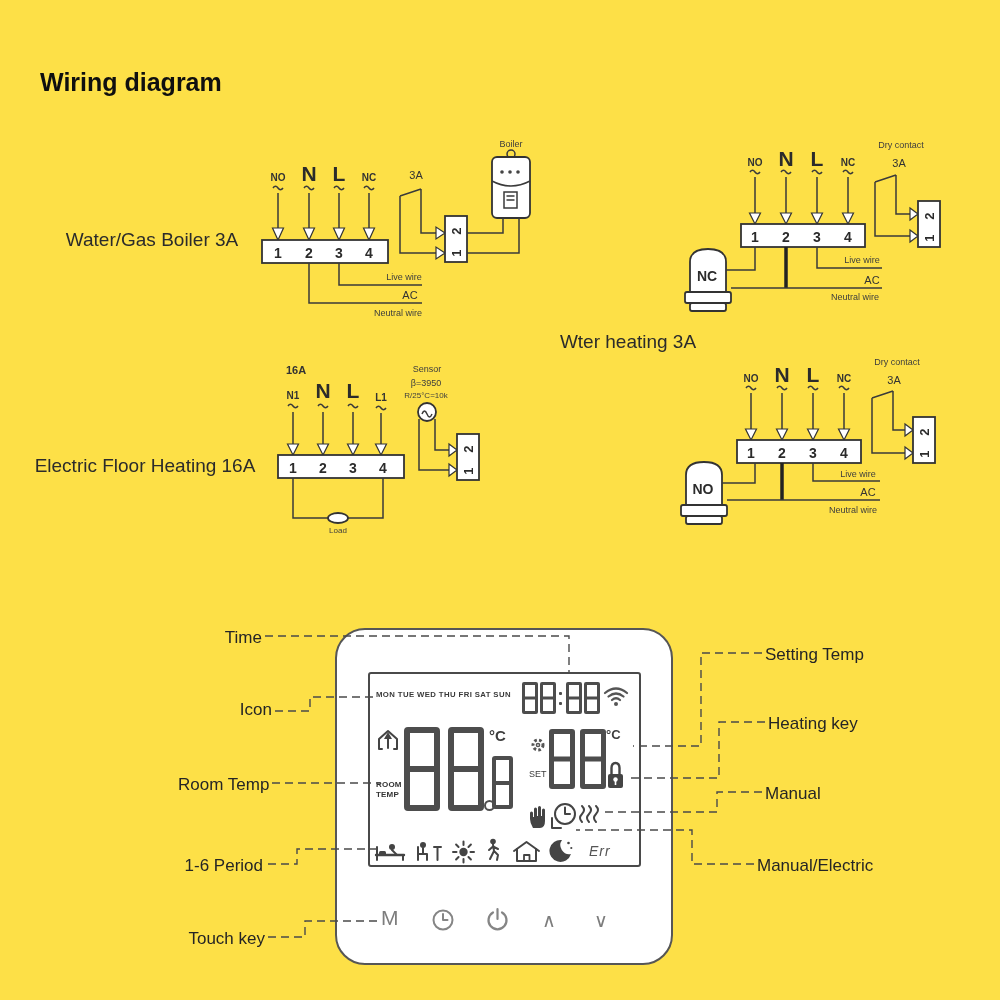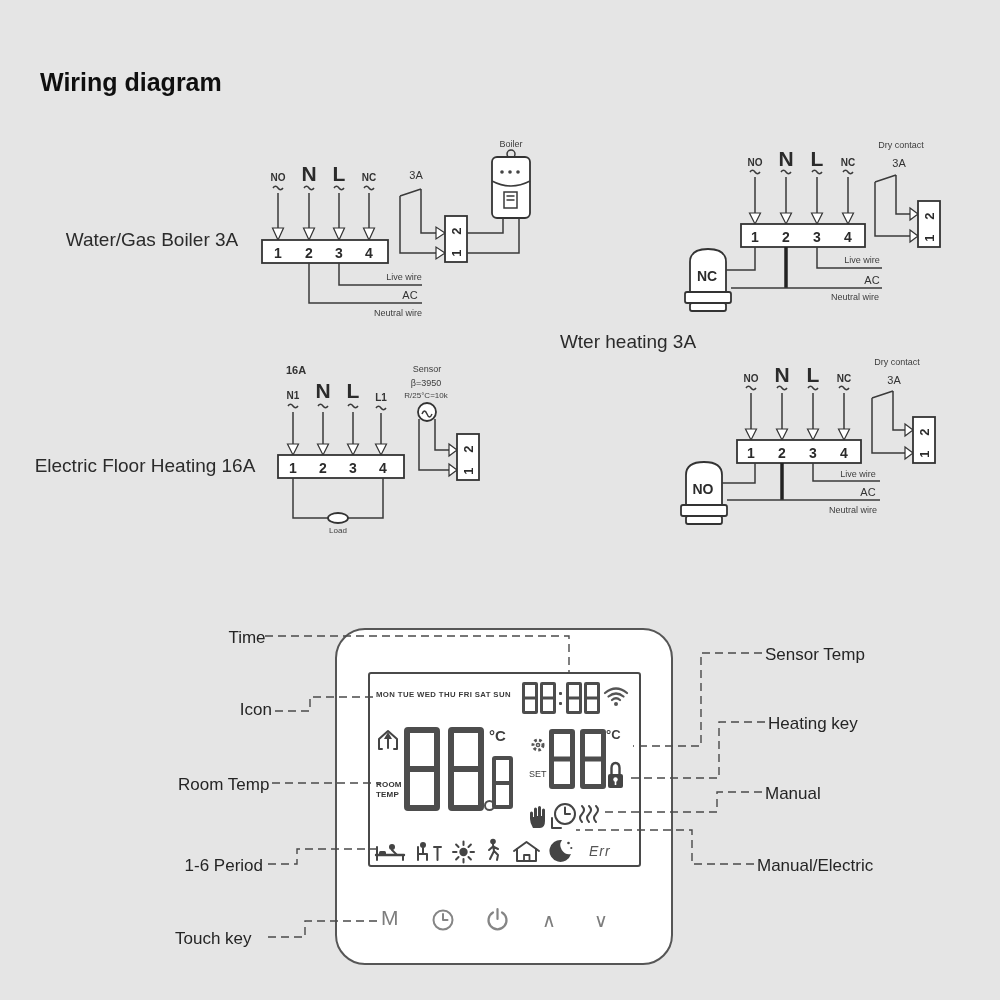--- a/index.html
+++ b/index.html
@@ -1,16 +1,16 @@
 <!DOCTYPE html>
 <html><head>
 <meta charset="utf-8">
 <style>
   html,body{margin:0;padding:0;background:#fff}
-  .page{position:relative;width:1000px;height:1000px;background:#e5e5e5;overflow:hidden;
+  .page{position:relative;width:1000px;height:1000px;background:#fde047;overflow:hidden;
         font-family:"Liberation Sans",sans-serif;color:#1e1e1e}
   .abs{position:absolute}
   .section-title{font-weight:bold;color:#0f0f0f}
   .callout-label{font-size:17px;color:#252525;white-space:nowrap}
 
   
   svg text{font-family:"Liberation Sans",sans-serif;fill:#2b2b2b}
   .t-cap{font-size:19px}
   .t-big{font-size:21px;font-weight:bold}
   .t-sm{font-size:10px;font-weight:bold;fill:#333}
@@ -400,26 +400,26 @@
     <circle class="icg" cx="12" cy="12" r="9.5"></circle>
     <path class="icg" d="M12 12 V6 M12 12 H16.5"></path>
   </svg>
   <svg class="abs" style="left:486px;top:907px" width="23" height="24" viewBox="0 0 23 24">
     <path class="icg" style="stroke-width:2.2" d="M7 5.5 A9 9 0 1 0 16 5.5"></path>
     <path class="icg" style="stroke-width:2.2" d="M11.5 2 V12"></path>
   </svg>
   <div class="abs tkey" style="left:542px;top:909px;font-size:19px">∧</div>
   <div class="abs tkey" style="left:594px;top:909px;font-size:19px">∨</div>
 
-  <div class="abs callout-label" style="left:216px;top:628px;width:62px;text-align:center">Time</div>
+  <div class="abs callout-label" style="left:200px;top:628px;width:62px;text-align:right">Time</div>
   <div class="abs callout-label" style="left:210px;top:700px;width:62px;text-align:right">Icon</div>
   <div class="abs callout-label" style="left:178px;top:775px;width:90px;text-align:right">Room Temp</div>
   <div class="abs callout-label" style="left:173px;top:856px;width:90px;text-align:right">1-6 Period</div>
-  <div class="abs callout-label" style="left:175px;top:929px;width:90px;">Touch key</div>
-  <div class="abs callout-label" style="left:765px;top:645px">Sensor Temp</div>
+  <div class="abs callout-label" style="left:175px;top:929px;width:90px;text-align:right">Touch key</div>
+  <div class="abs callout-label" style="left:765px;top:645px">Setting Temp</div>
   <div class="abs callout-label" style="left:768px;top:714px">Heating key</div>
   <div class="abs callout-label" style="left:765px;top:784px">Manual</div>
   <div class="abs callout-label" style="left:757px;top:856px">Manual/Electric</div>
 
   <svg class="abs" style="left:0;top:0;pointer-events:none" width="1000" height="1000" viewBox="0 0 1000 1000">
     <path class="dash" d="M265 636 H569 V674"></path>
     <path class="dash" d="M275 711 H310 V697 H378"></path>
     <path class="dash" d="M272 783 H380"></path>
     <path class="dash" d="M268 864 H297 V849 H377"></path>
     <path class="dash" d="M268 937 H305 V921 H379"></path>

